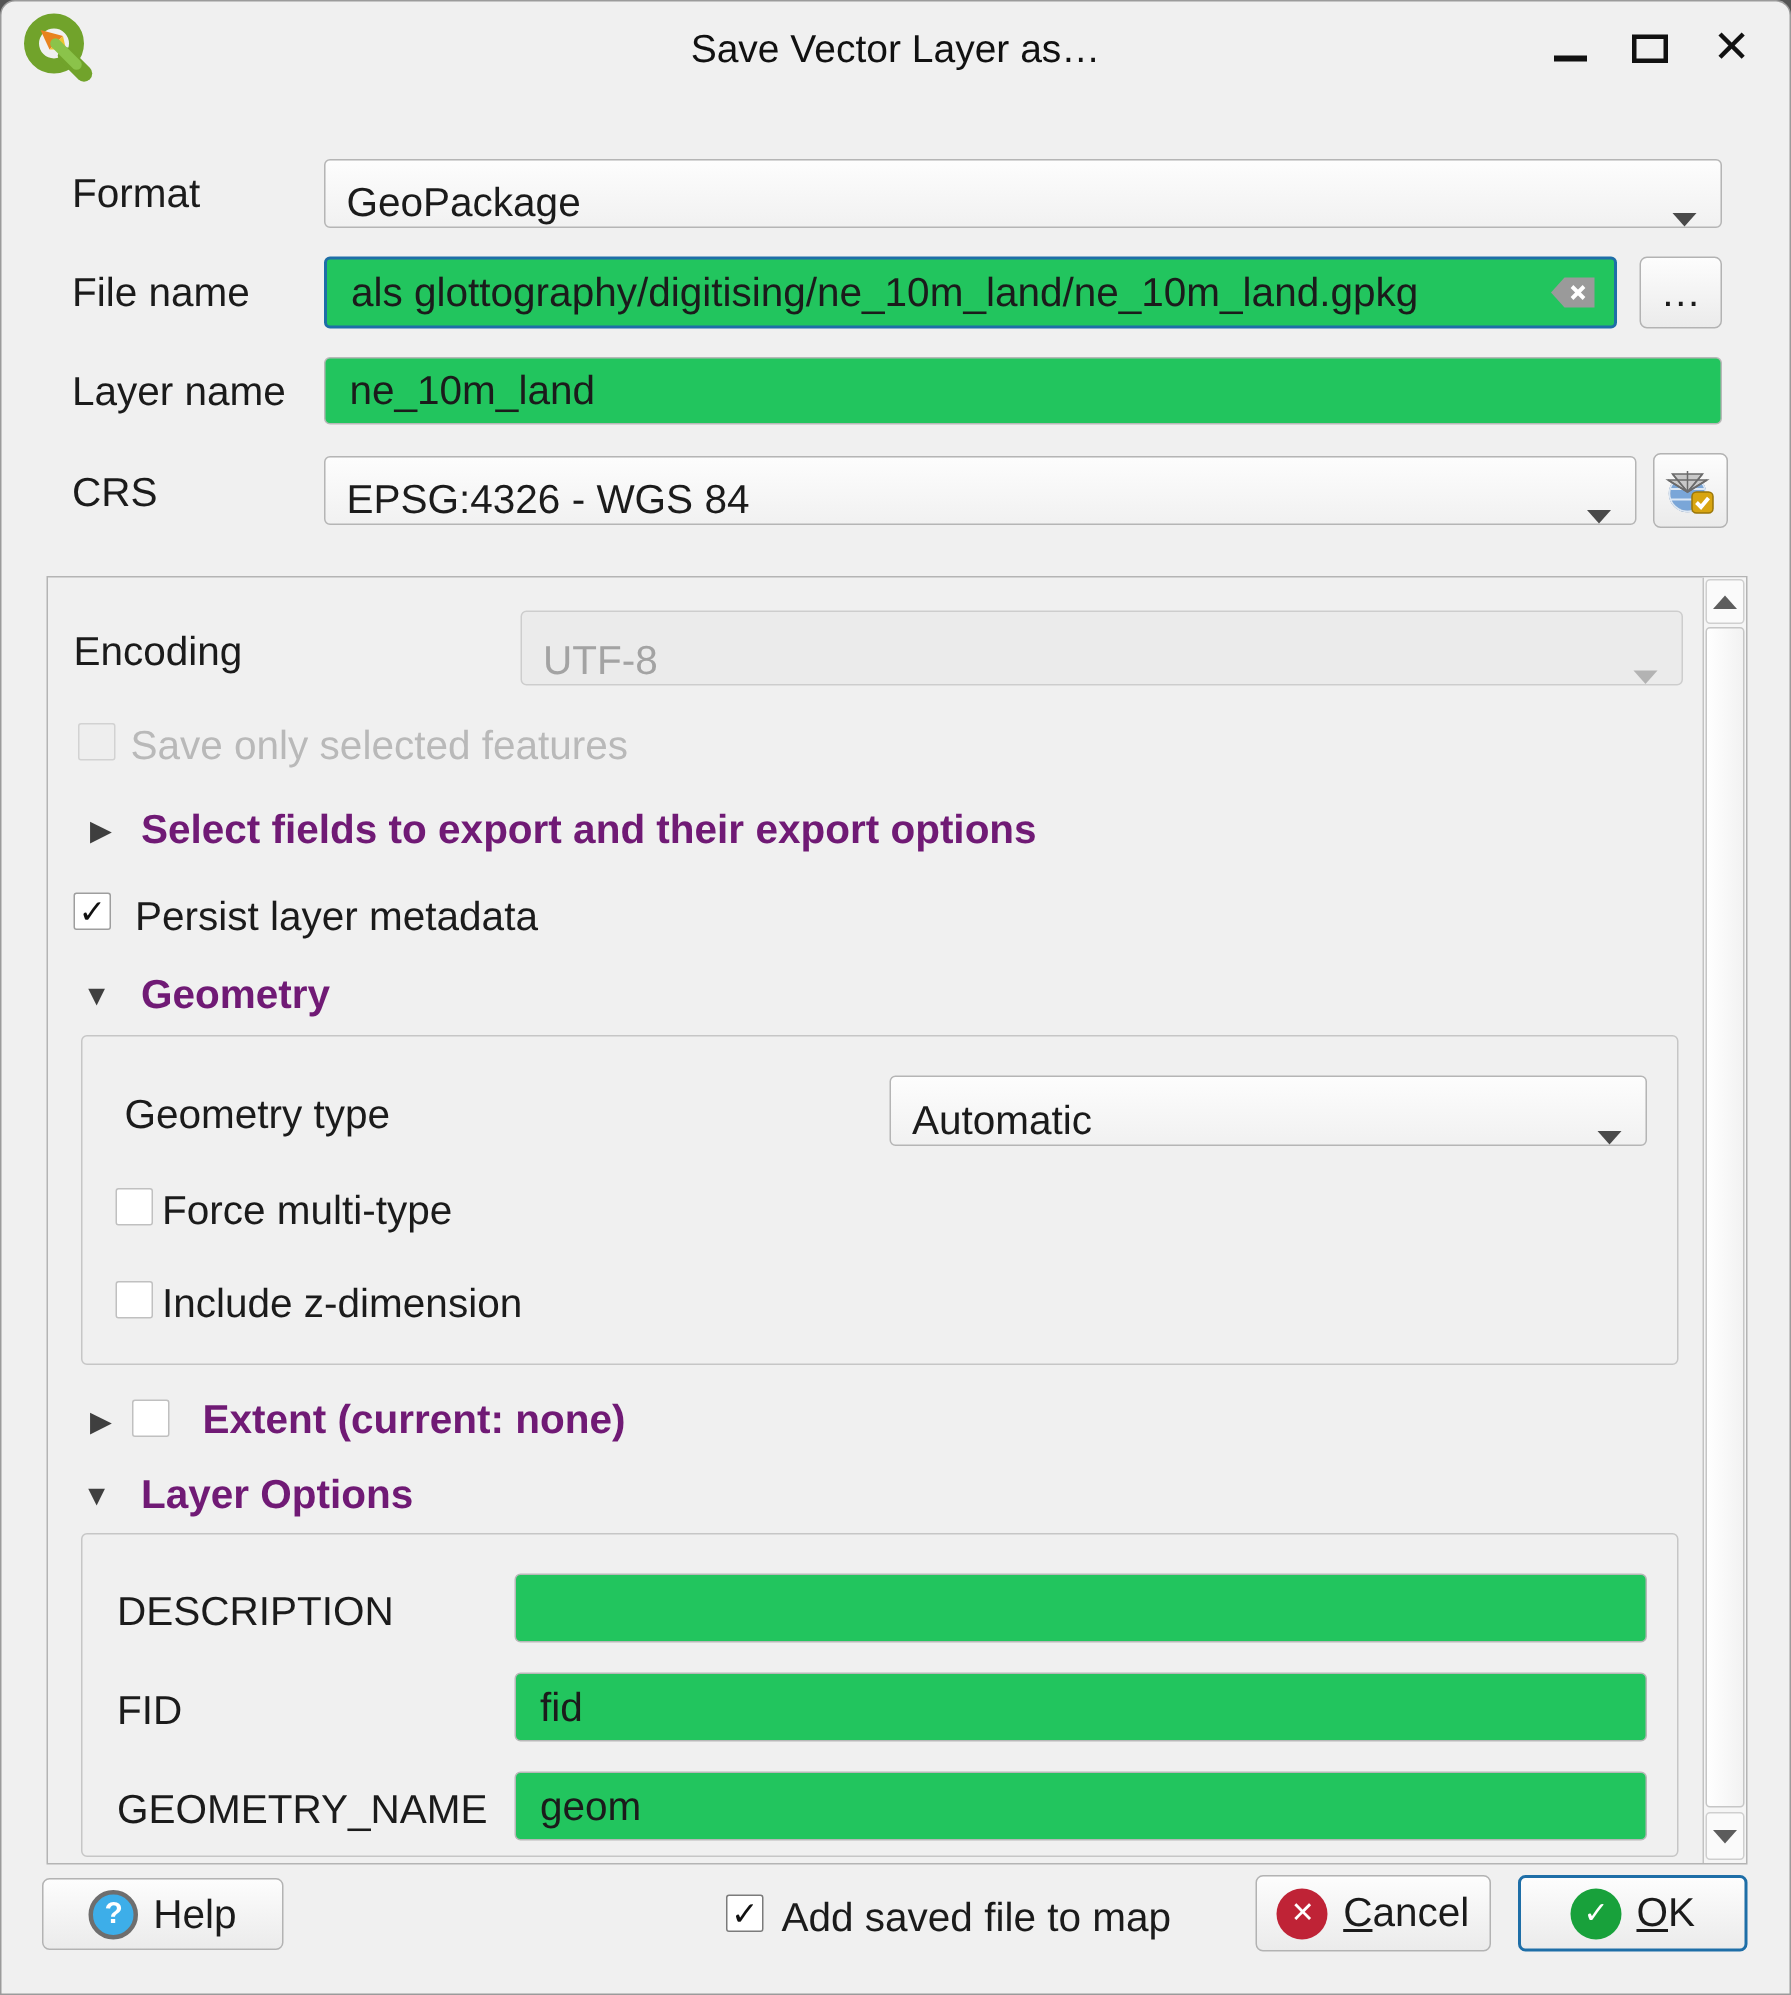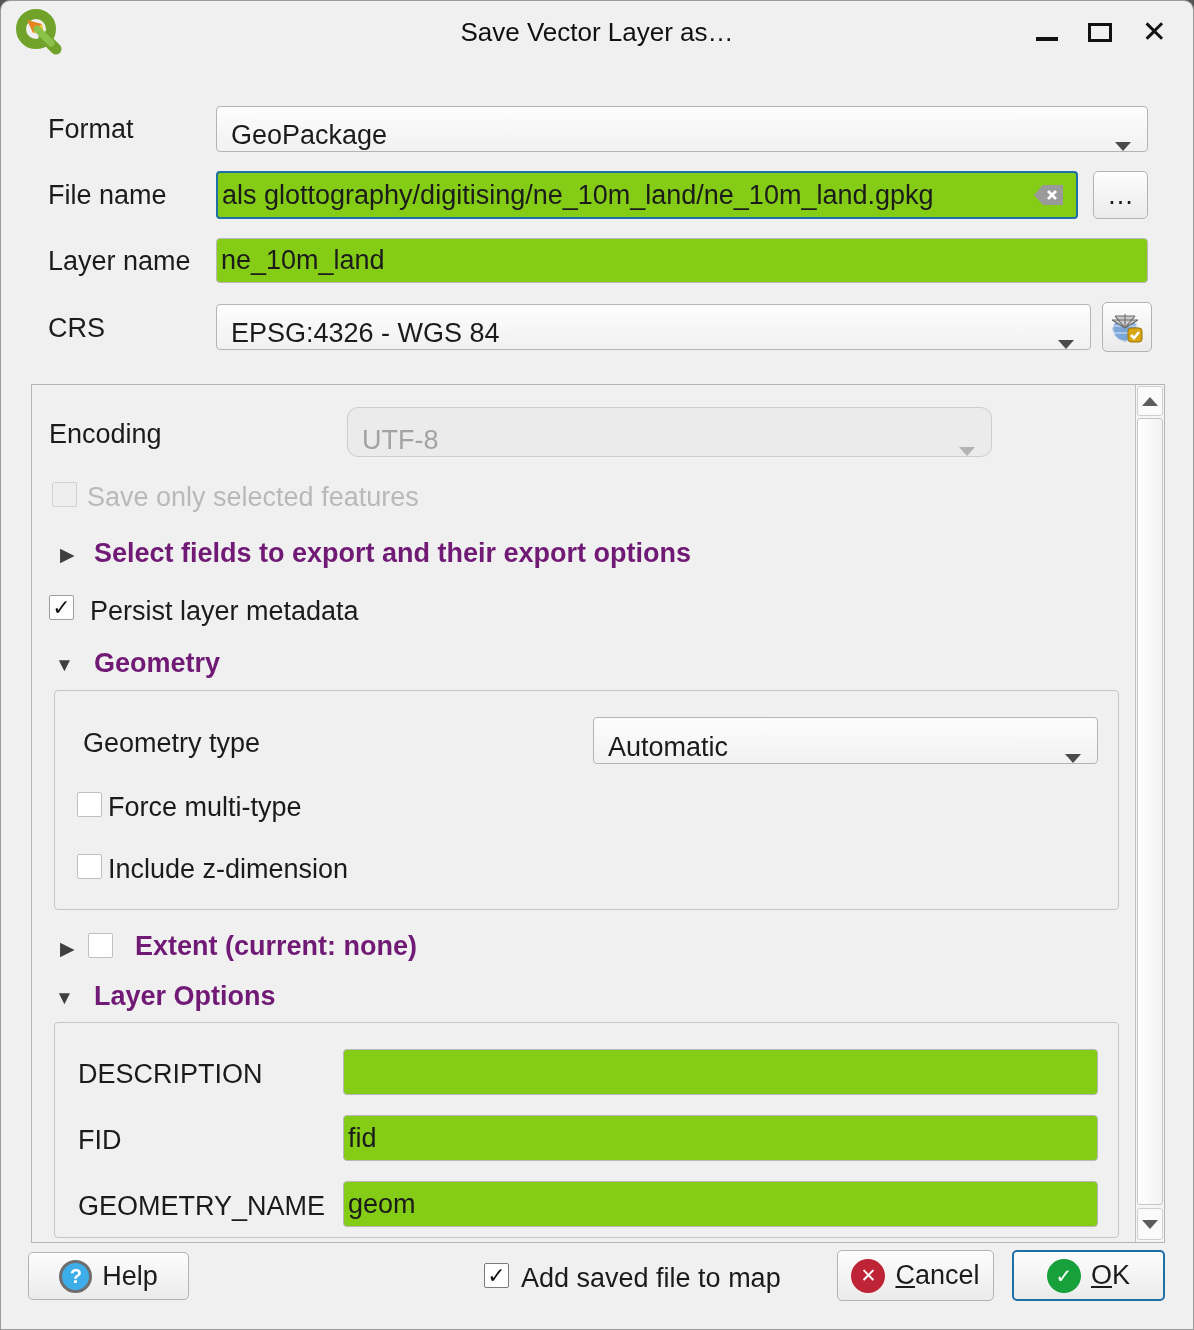--- a/index.html
+++ b/index.html
@@ -19,22 +19,22 @@
     display:flex; align-items:center; gap:30px; }
   .wc { display:inline-block; cursor:default; }
   .wc-min { width:22px; height:4px; background:#111; margin-top:14px; }
   .wc-max { width:24px; height:19px; border:3px solid #111; }
   .wc-close { font-size:30px; font-weight:700; color:#111; line-height:30px; }
 
   
   .label { position:absolute; font-size:27px; color:#1b1b1b; white-space:nowrap; }
   .text-input {
     position:absolute; font-family:inherit; font-size:27px; color:#1b1b1b;
-    background:#84cc16; border:1px solid #b8b8b8; border-radius:4px;
-    padding:0 4px; outline:none;
+    background:#22c55e; border:1px solid #b8b8b8; border-radius:4px;
+    padding:0 16px; outline:none;
   }
   .combo {
     position:absolute; background:linear-gradient(#fdfdfd,#f1f1f1);
     border:1px solid #b5b5b5; border-radius:4px; display:flex; align-items:flex-end;
   }
   .combo-text { font-size:27px; padding-left:14px; color:#1b1b1b; flex:1;
     white-space:nowrap; overflow:hidden; }
   .combo-arrow { width:0; height:0; border-left:8px solid transparent;
     border-right:8px solid transparent; border-top:9px solid #4a4a4a; margin-right:16px; }
   .combo.disabled { background:#ebebeb; border-color:#cdcdcd; }
@@ -141,21 +141,21 @@
         <path d="M15 18 L2 10 M15 18 L5 6 M15 18 L15 4 M15 18 L25 6 M15 18 L28 10" stroke="#6b6b6b" stroke-width="1" fill="none"></path>
         <rect x="18" y="18" width="14" height="14" rx="3" fill="#d8a511" stroke="#9a7607" stroke-width="1"></rect>
         <path d="M21 25 l3 3 l5 -6" stroke="#fff" stroke-width="2.6" fill="none"></path>
       </svg>
     </span>
   </button>
 
   <div class="scroll-frame">
 
     <span class="label" style="left:17px; top:34px;">Encoding</span>
-    <div class="combo disabled" style="left:315px; top:22px; width:645px; height:50px;border-radius:11px;">
+    <div class="combo disabled" style="left:315px; top:22px; width:775px; height:50px;">
       <span class="combo-text">UTF-8</span>
       <span class="combo-arrow"></span>
     </div>
 
     <span class="checkbox disabled" style="left:20px; top:97px;"></span>
     <span class="cb-label disabled" style="left:55px; top:97px;">Save only selected features</span>
 
     <div>
       <span class="section-arrow" style="left:28px; top:158px;">▶</span>
       <span class="section-title" style="left:62px; top:153px;">Select fields to export and their export options</span>

